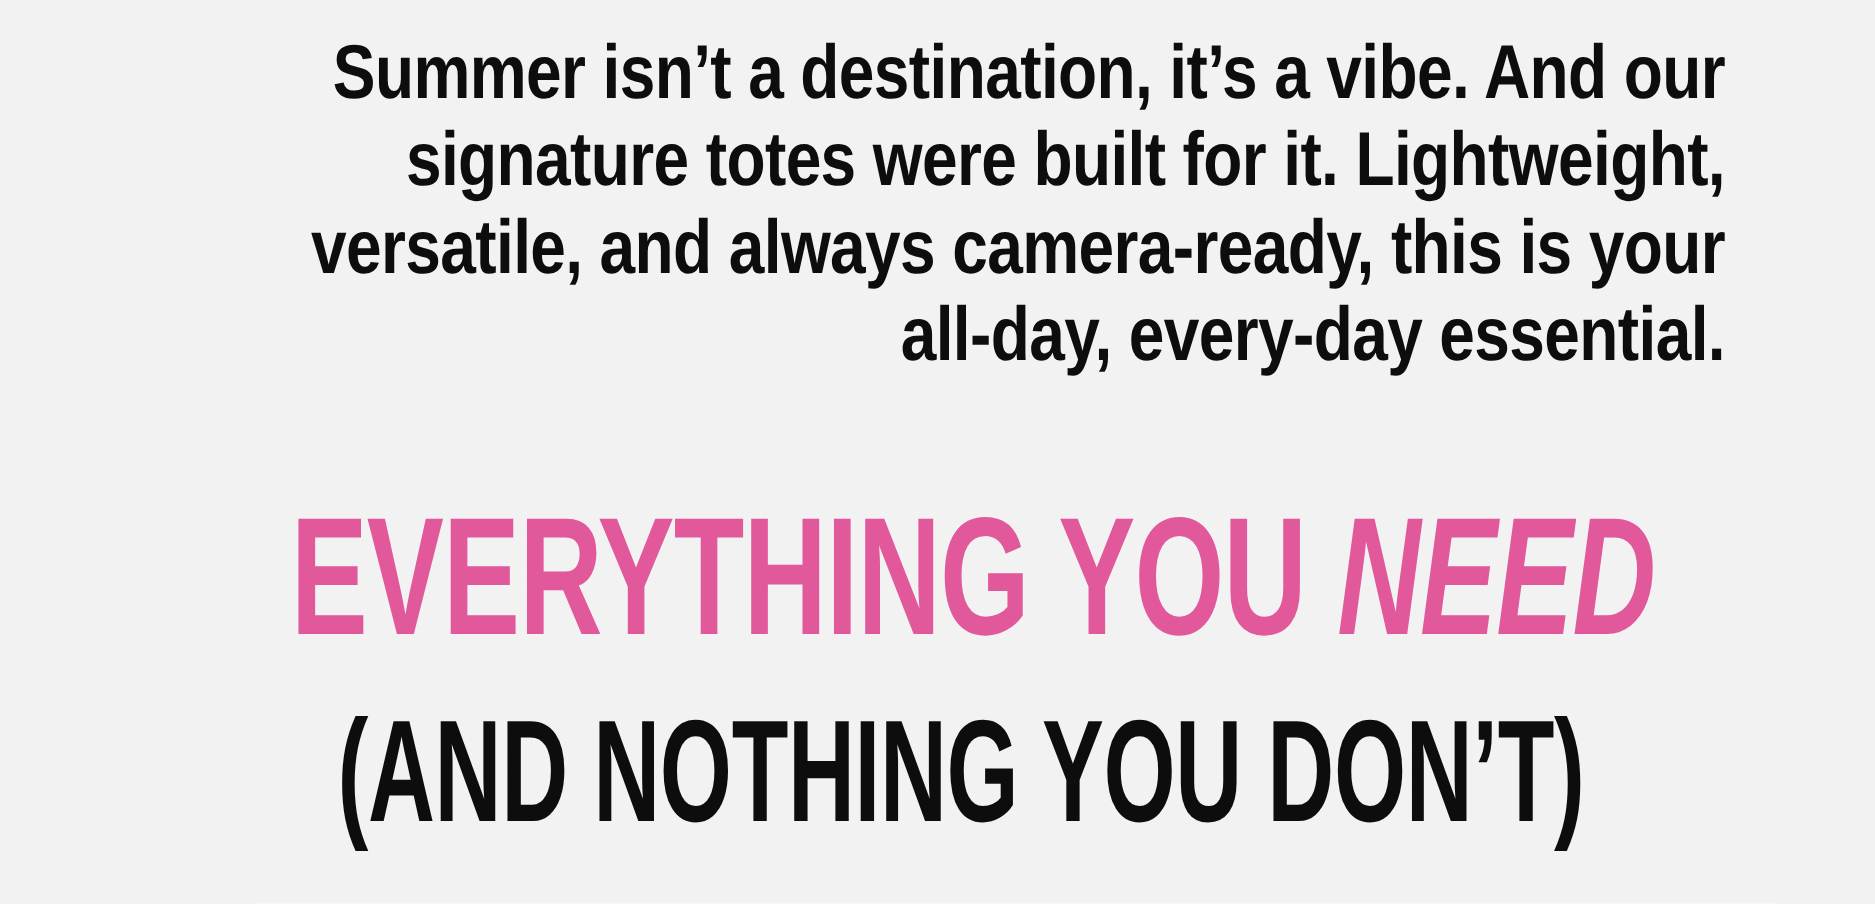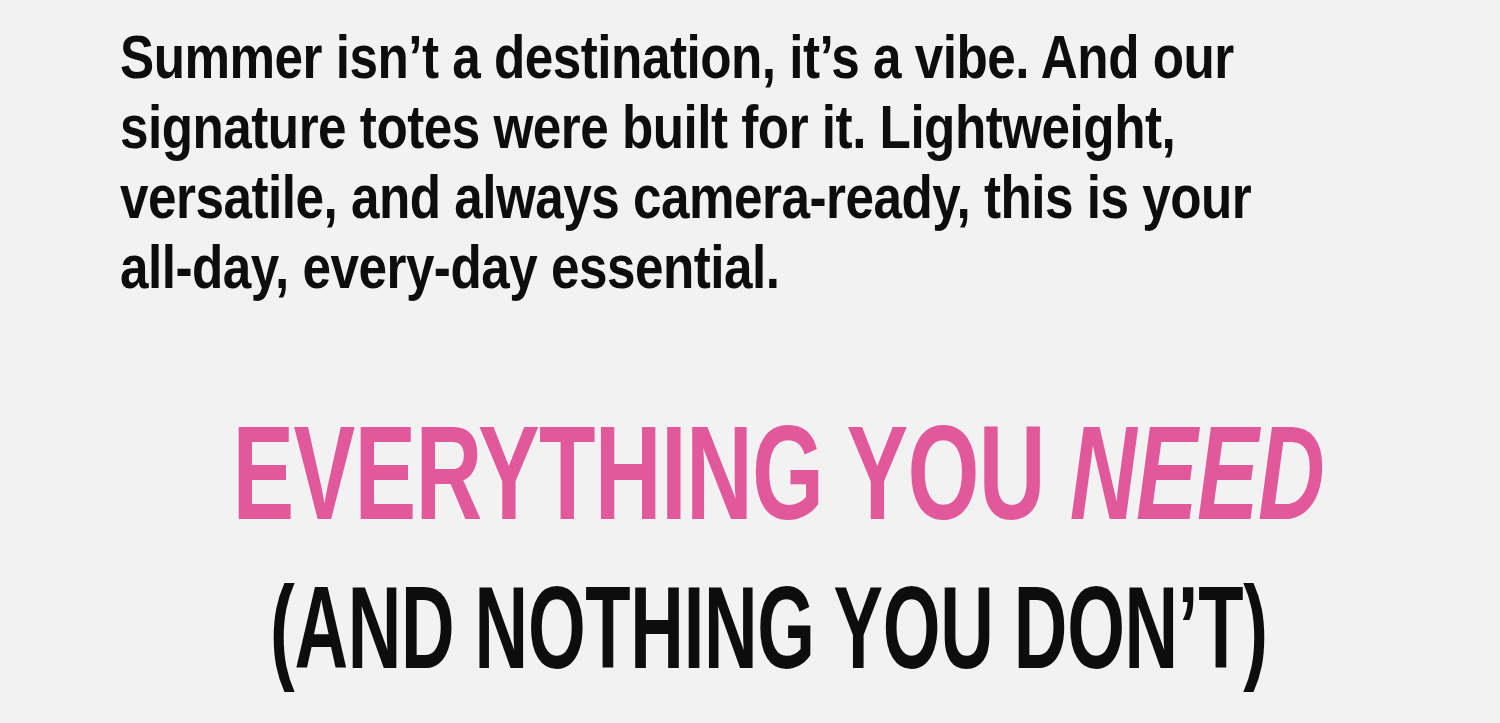--- a/index.html
+++ b/index.html
@@ -22,39 +22,39 @@
     flex-direction: column;
     align-items: center;
   }
 
   
   .intro-block {
     position: absolute;
     top: 22px;
     left: 0;
     right: 0;
-    text-align: left;
+    text-align: right;
   }
   .intro-line {
     display: block;
     color: #0D0D0D;
     font-family: "Liberation Sans Narrow", "Liberation Sans", sans-serif;
     font-weight: 700;
     font-size: 61px;
     line-height: 70px;
     letter-spacing: -0.6px;
     transform: scaleX(0.84);
     transform-origin: center center;
     white-space: nowrap;
   }
 
   
   .headline-block {
     position: absolute;
-    top: 403px;
+    top: 392px;
     left: 0;
     right: 0;
     text-align: left;
   }
   .headline-line {
     display: block;
     white-space: nowrap;
     font-family: "Liberation Sans Narrow", "Liberation Sans", sans-serif;
     font-weight: 700;
     text-transform: uppercase;

